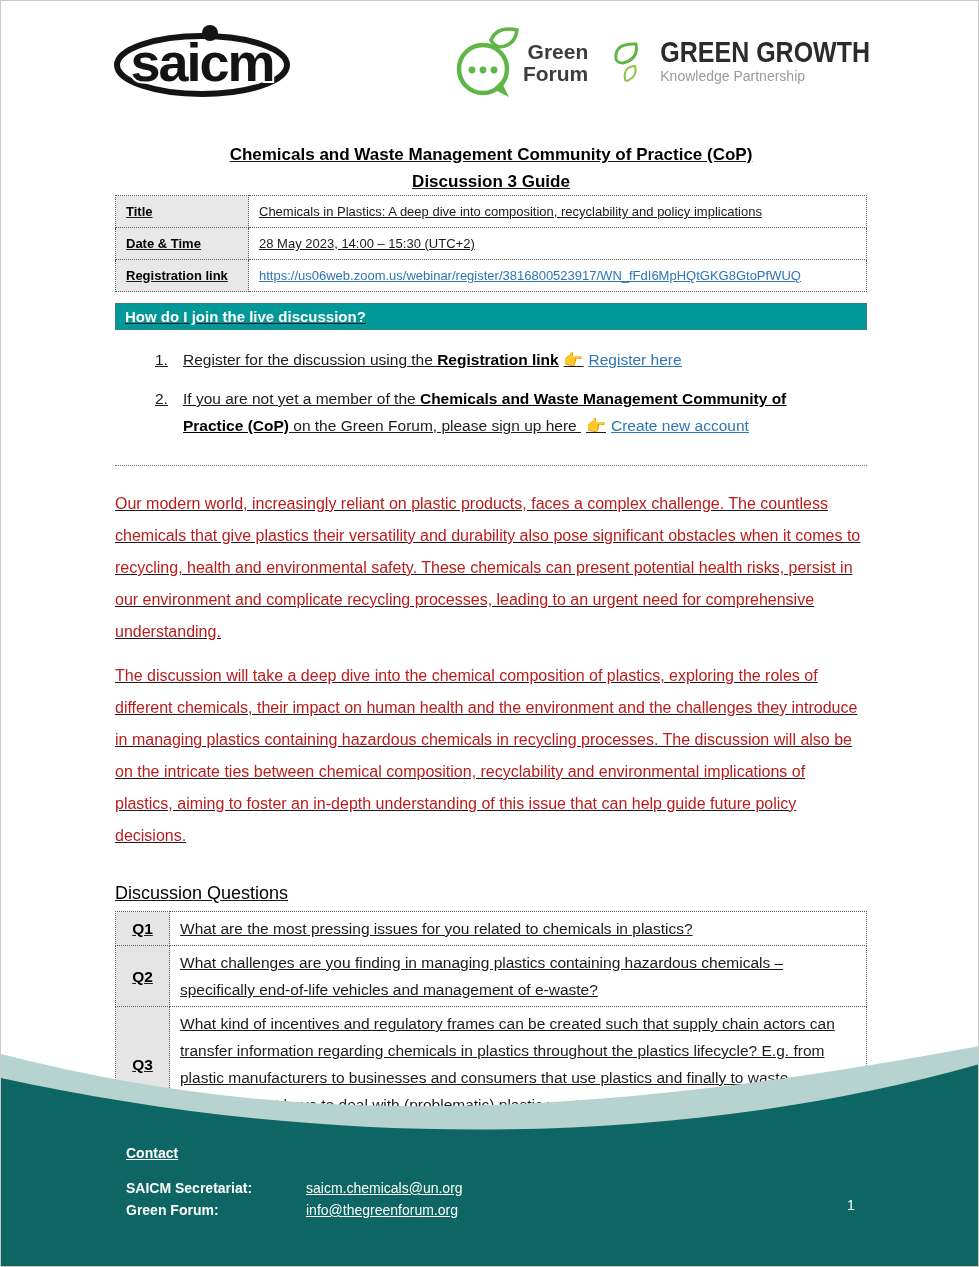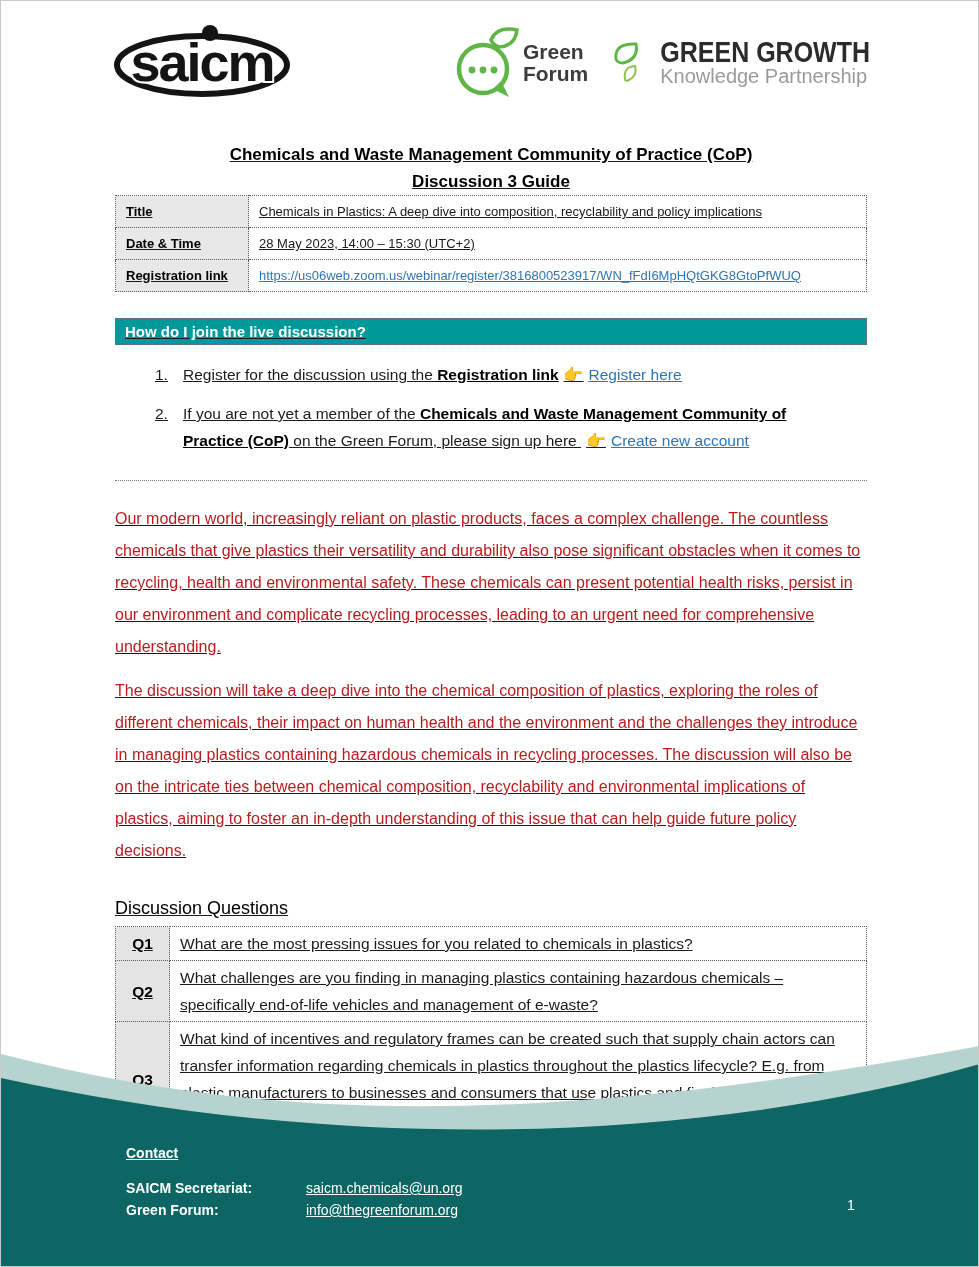--- a/index.html
+++ b/index.html
@@ -4,36 +4,36 @@
 <style>
   html,body{margin:0;padding:0;background:#fff;}
   .page{
     position:relative; width:979px; height:1267px; box-sizing:border-box;
     background:#fff; border:1px solid #c9c9c9; overflow:hidden;
     font-family:"Liberation Sans", sans-serif; color:#1b1b1b;
   }
   
   .logos{position:absolute; top:18px; left:108px; right:108px; display:flex; justify-content:space-between; align-items:center;}
   .logo-right-group{display:flex; align-items:center; gap:22px;}
-  .gf-logo{display:flex; align-items:center; gap:4px;}
+  .gf-logo{display:flex; align-items:center; gap:4px;text-align:right;}
   .gf-text{font-size:21px; font-weight:bold; color:#3c3c3b; line-height:22px;}
   .ggkp-logo{display:flex; align-items:center; gap:6px;}
   .ggkp-line1{font-size:25px; font-weight:bold; color:#2b2b2b; letter-spacing:0px; transform:scaleY(1.15); transform-origin:left bottom; line-height:26px; white-space:nowrap;}
-  .ggkp-line2{font-size:20px; color:#9a9a9a; line-height:18px; white-space:nowrap;}
+  .ggkp-line2{font-size:14px; color:#9a9a9a; line-height:18px; white-space:nowrap;}
   
   .main{position:absolute; top:140px; left:114px; width:752px;text-decoration:underline;}
   .doc-title{text-align:center; font-weight:bold; font-size:17px; line-height:27px; color:#000;}
   
   table{border-collapse:collapse; width:100%;}
   .info-table{font-size:13px;}
   .info-table td{border:1px dotted #595959; padding:4px 10px; line-height:23px; vertical-align:middle;}
   td.label-cell{width:112px; background:#e8e8e8; font-weight:bold; color:#000;}
   a.doc-link{color:#2e75b6; text-decoration:underline; word-break:break-all; cursor:pointer;}
   
-  .banner{margin-top:26px; background:#009898; border:1px dotted #6c6c6c; color:#fff; font-weight:bold; font-size:15px; padding:3px 9px; line-height:19px;}
+  .banner{margin-top:11px; background:#009898; border:1px dotted #6c6c6c; color:#fff; font-weight:bold; font-size:15px; padding:3px 9px; line-height:19px;}
   .join-body{border-bottom:1px dotted #7a7a7a; padding:8px 0 14px 0;}
   .list-item{display:flex; margin:8px 0 12px 40px; font-size:15.5px; line-height:27px;}
   .list-num{width:28px; flex:0 0 28px;}
   .list-text{width:648px;}
   .bold-underline{font-weight:bold; text-decoration:underline; color:#000;}
   .arrow{color:#f2b234; margin:0 5px; font-size:16px;}
   
   .para{margin-top:22px; font-size:16px; line-height:32px; color:#b91c1c;}
   .para + .para{margin-top:12px;}
   

